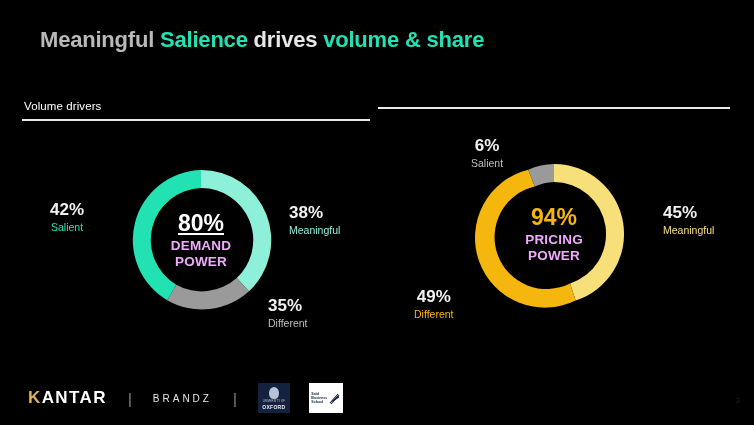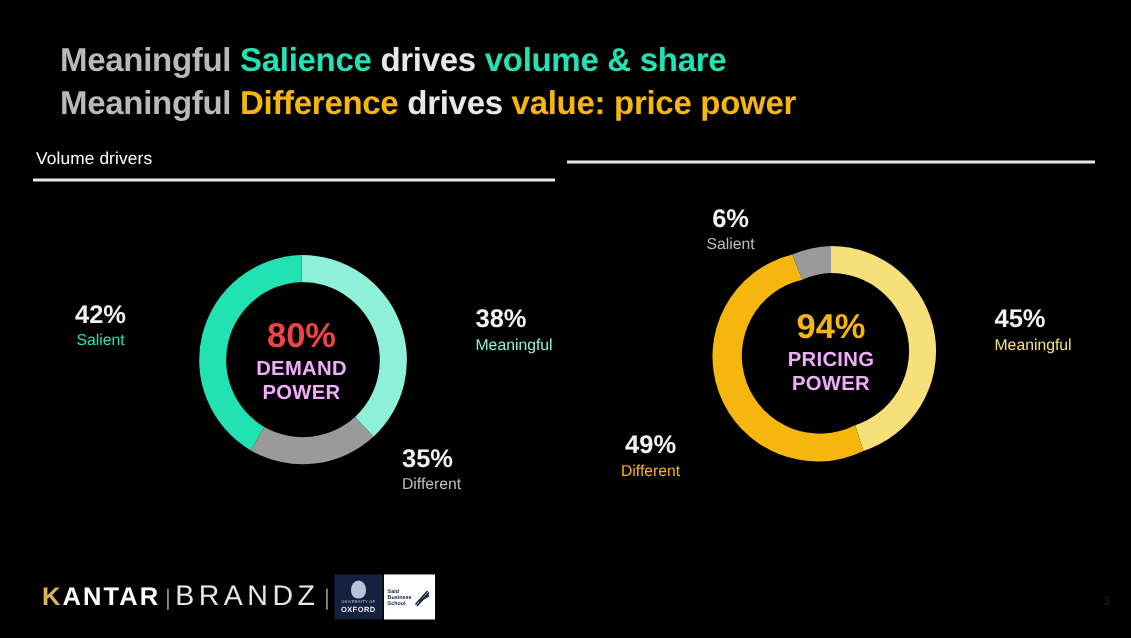--- a/index.html
+++ b/index.html
@@ -84,21 +84,21 @@
     flex-direction: column;
     align-items: center;
     justify-content: center;
     pointer-events: none;
   }
   .center-pct {
     font-size: 23px;
     font-weight: bold;
     line-height: 1.05;
   }
-  .center-pct.teal { color: #ef4444; }
+  .center-pct.teal { color: #ffffff; text-decoration: underline; }
   .center-pct.gold { color: #f5b60d; }
   .center-label {
     font-size: 13.5px;
     font-weight: bold;
     color: #f0abfc;
     text-align: center;
     line-height: 1.15;
     margin-top: 3px;
     letter-spacing: 0.2px;
   }
@@ -119,53 +119,53 @@
     line-height: 1.3;
     margin-top: 1px;
   }
   .nm-teal   { color: #22e2b4; }
   .nm-lteal  { color: #8ef0d8; }
   .nm-grey   { color: #bdbdbd; }
   .nm-gold   { color: #f5b60d; }
   .nm-lgold  { color: #f7e07a; }
 
   .co-l-salient    { left: 50px;  top: 201px; }
-  .co-l-meaningful { left: 289px; top: 204px; margin-left: 28px; }
+  .co-l-meaningful { left: 289px; top: 204px; }
   .co-l-different  { left: 268px; top: 297px; }
 
   .co-r-salient    { left: 471px; top: 137px; }
   .co-r-meaningful { left: 663px; top: 204px; }
   .co-r-different  { left: 414px; top: 288px; }
 
   .co-center { text-align: center; }
 
   
   .footer {
     position: absolute;
     left: 28px;
     top: 383px;
     display: flex;
     align-items: center;
-    gap: 1px;
+    gap: 19px;
   }
   .kantar {
     font-size: 17px;
     font-weight: bold;
     letter-spacing: 1.4px;
     color: #ffffff;
   }
   .kantar .k-gold { color: #d9b25a; }
   .divider {
     color: #8a8a8a;
     font-size: 15px;
     font-weight: normal;
     padding: 0 2px;
   }
   .brandz {
-    font-size: 19px;
+    font-size: 10px;
     font-weight: normal;
     letter-spacing: 3.0px;
     color: #e6e6e6;
   }
 
   .logo-ox {
     width: 32px;
     height: 30px;
     background: #14213f;
     display: flex;
@@ -211,23 +211,20 @@
   }
 </style>
 </head>
 <body>
 
 <div class="slide">
 
   <div class="headline">
     <div class="headline-line">
       <span class="t-grey">Meaningful </span><span class="t-teal">Salience</span><span class="t-white"> drives </span><span class="t-teal">volume &amp; share</span>
-    </div>
-    <div class="headline-line">
-      <span class="t-grey">Meaningful </span><span class="t-gold">Difference</span><span class="t-white"> drives </span><span class="t-gold">value: price power</span>
     </div>
   </div>
 
   <div class="panel panel-left">
     <div class="panel-title">Volume drivers</div>
     <div class="panel-rule"></div>
   </div>
 
   <div class="panel panel-right">
     <div class="panel-rule"></div>

